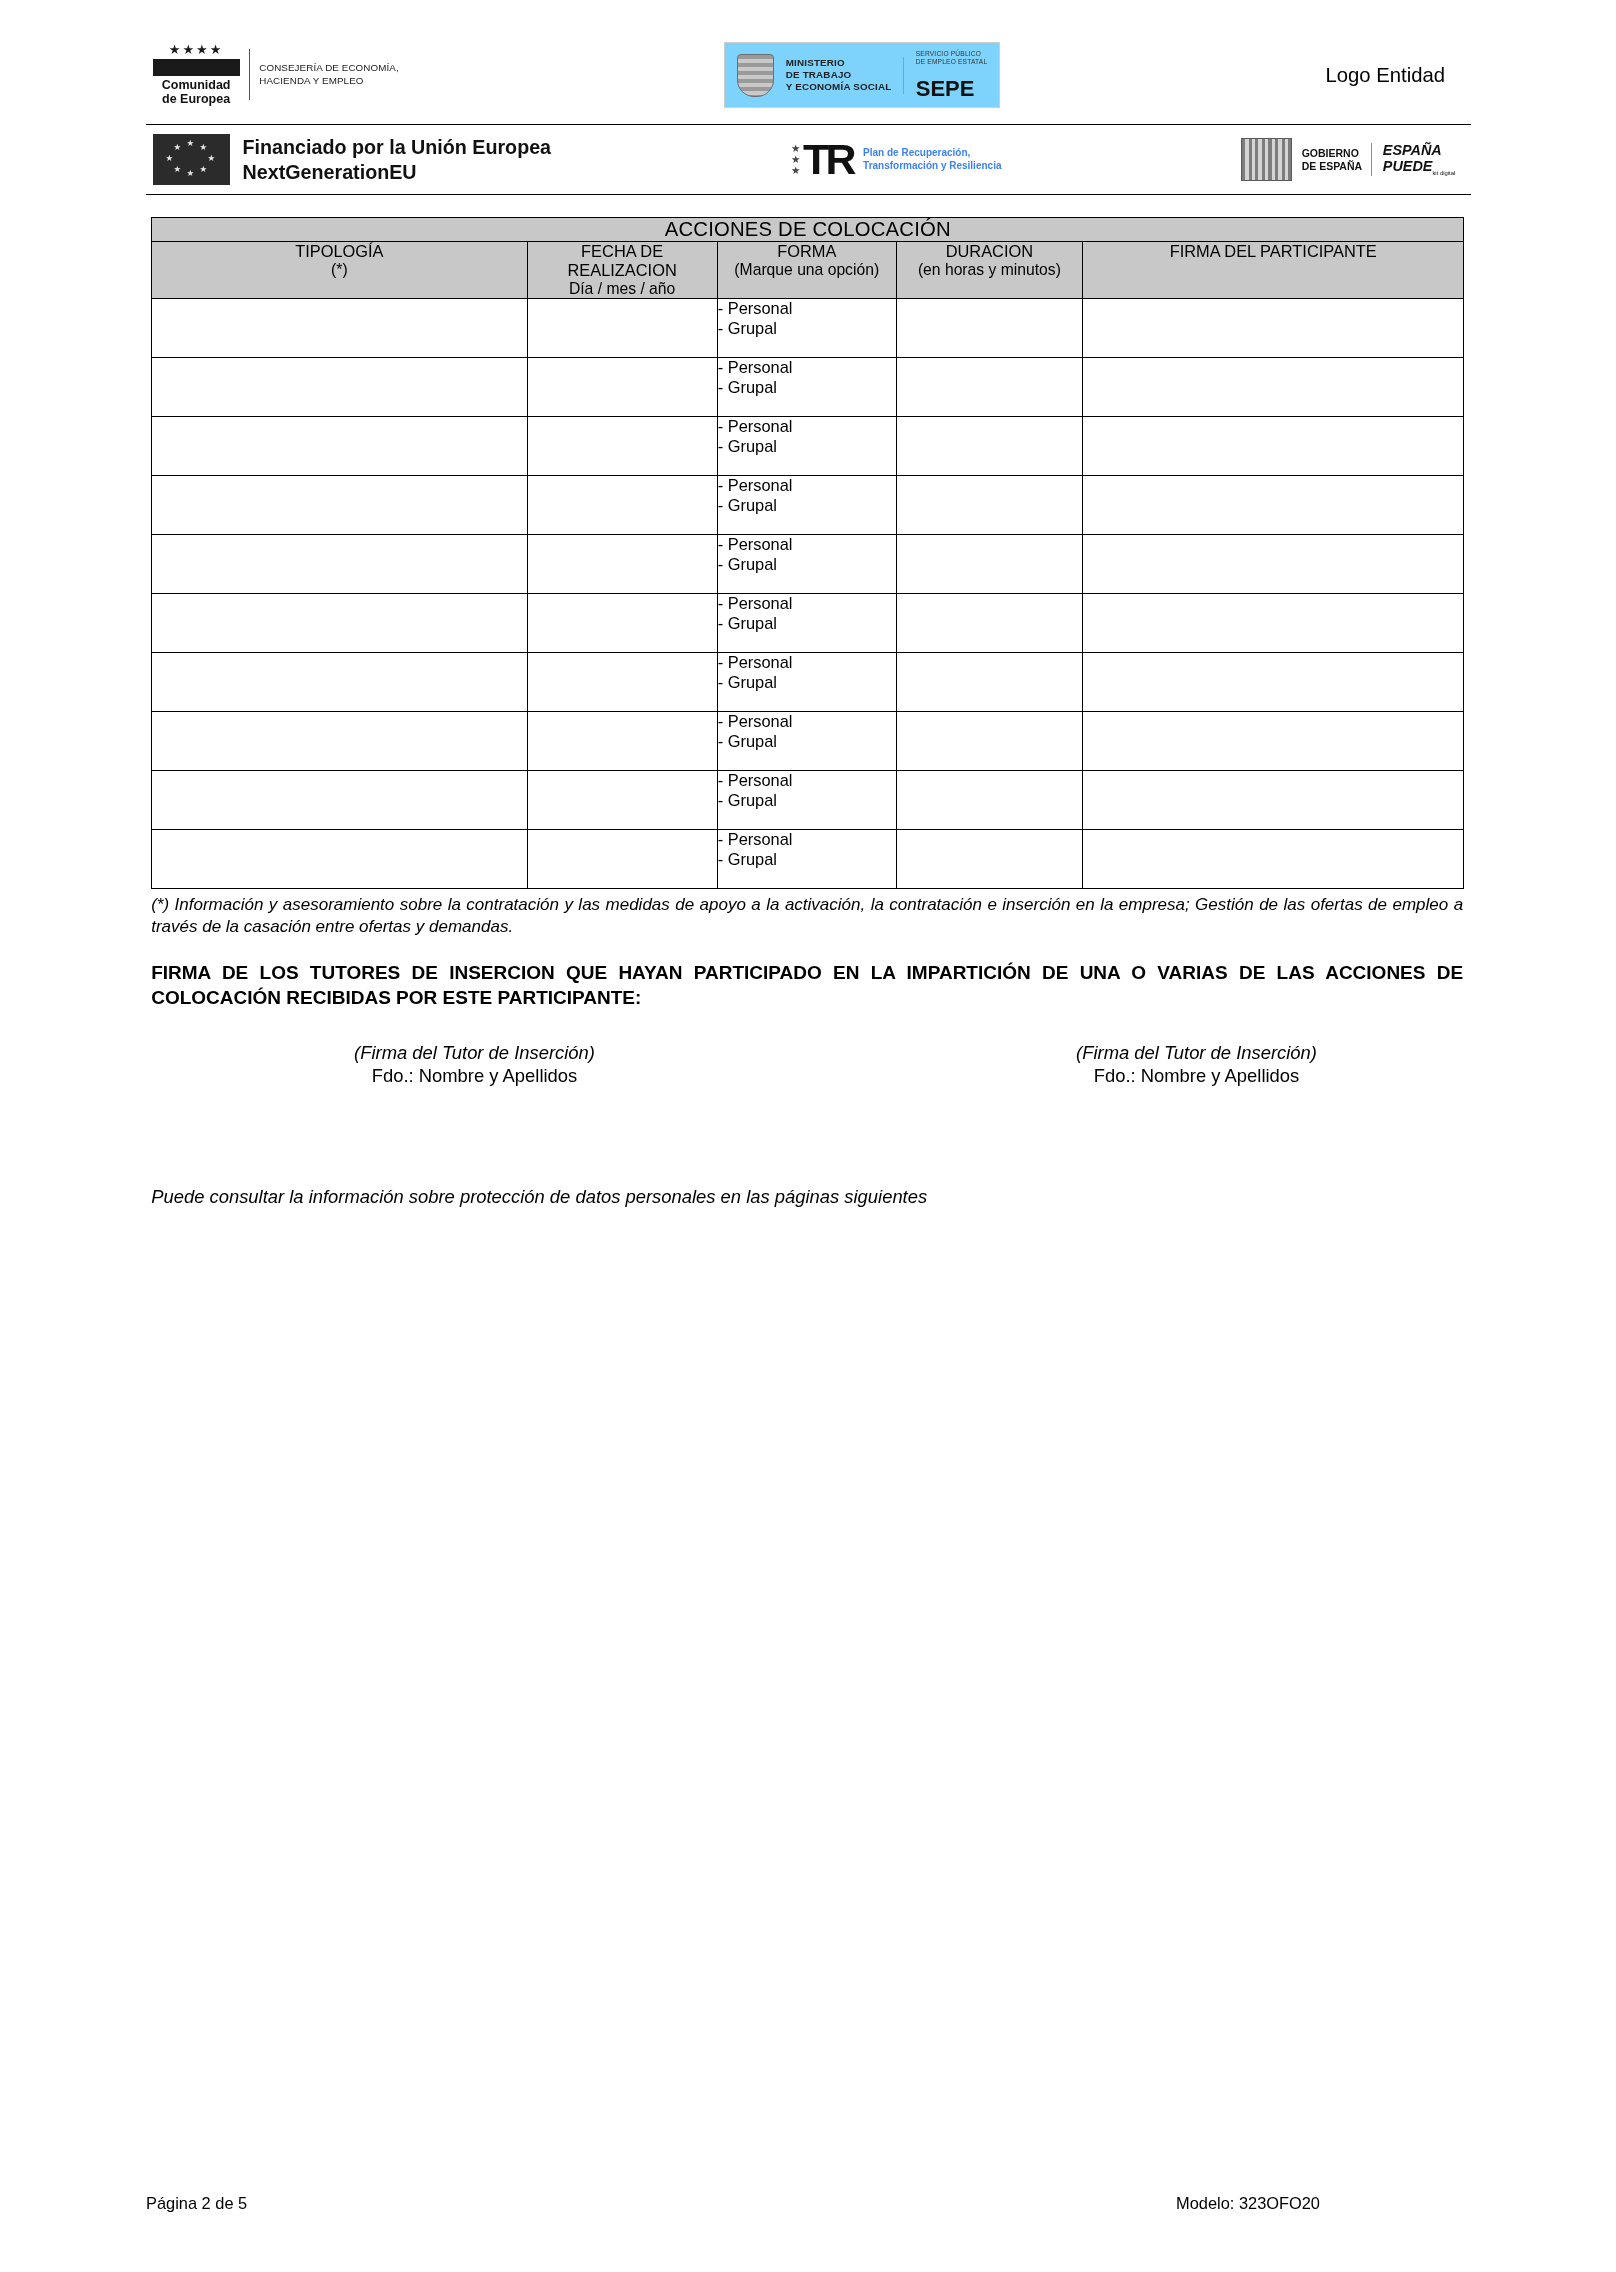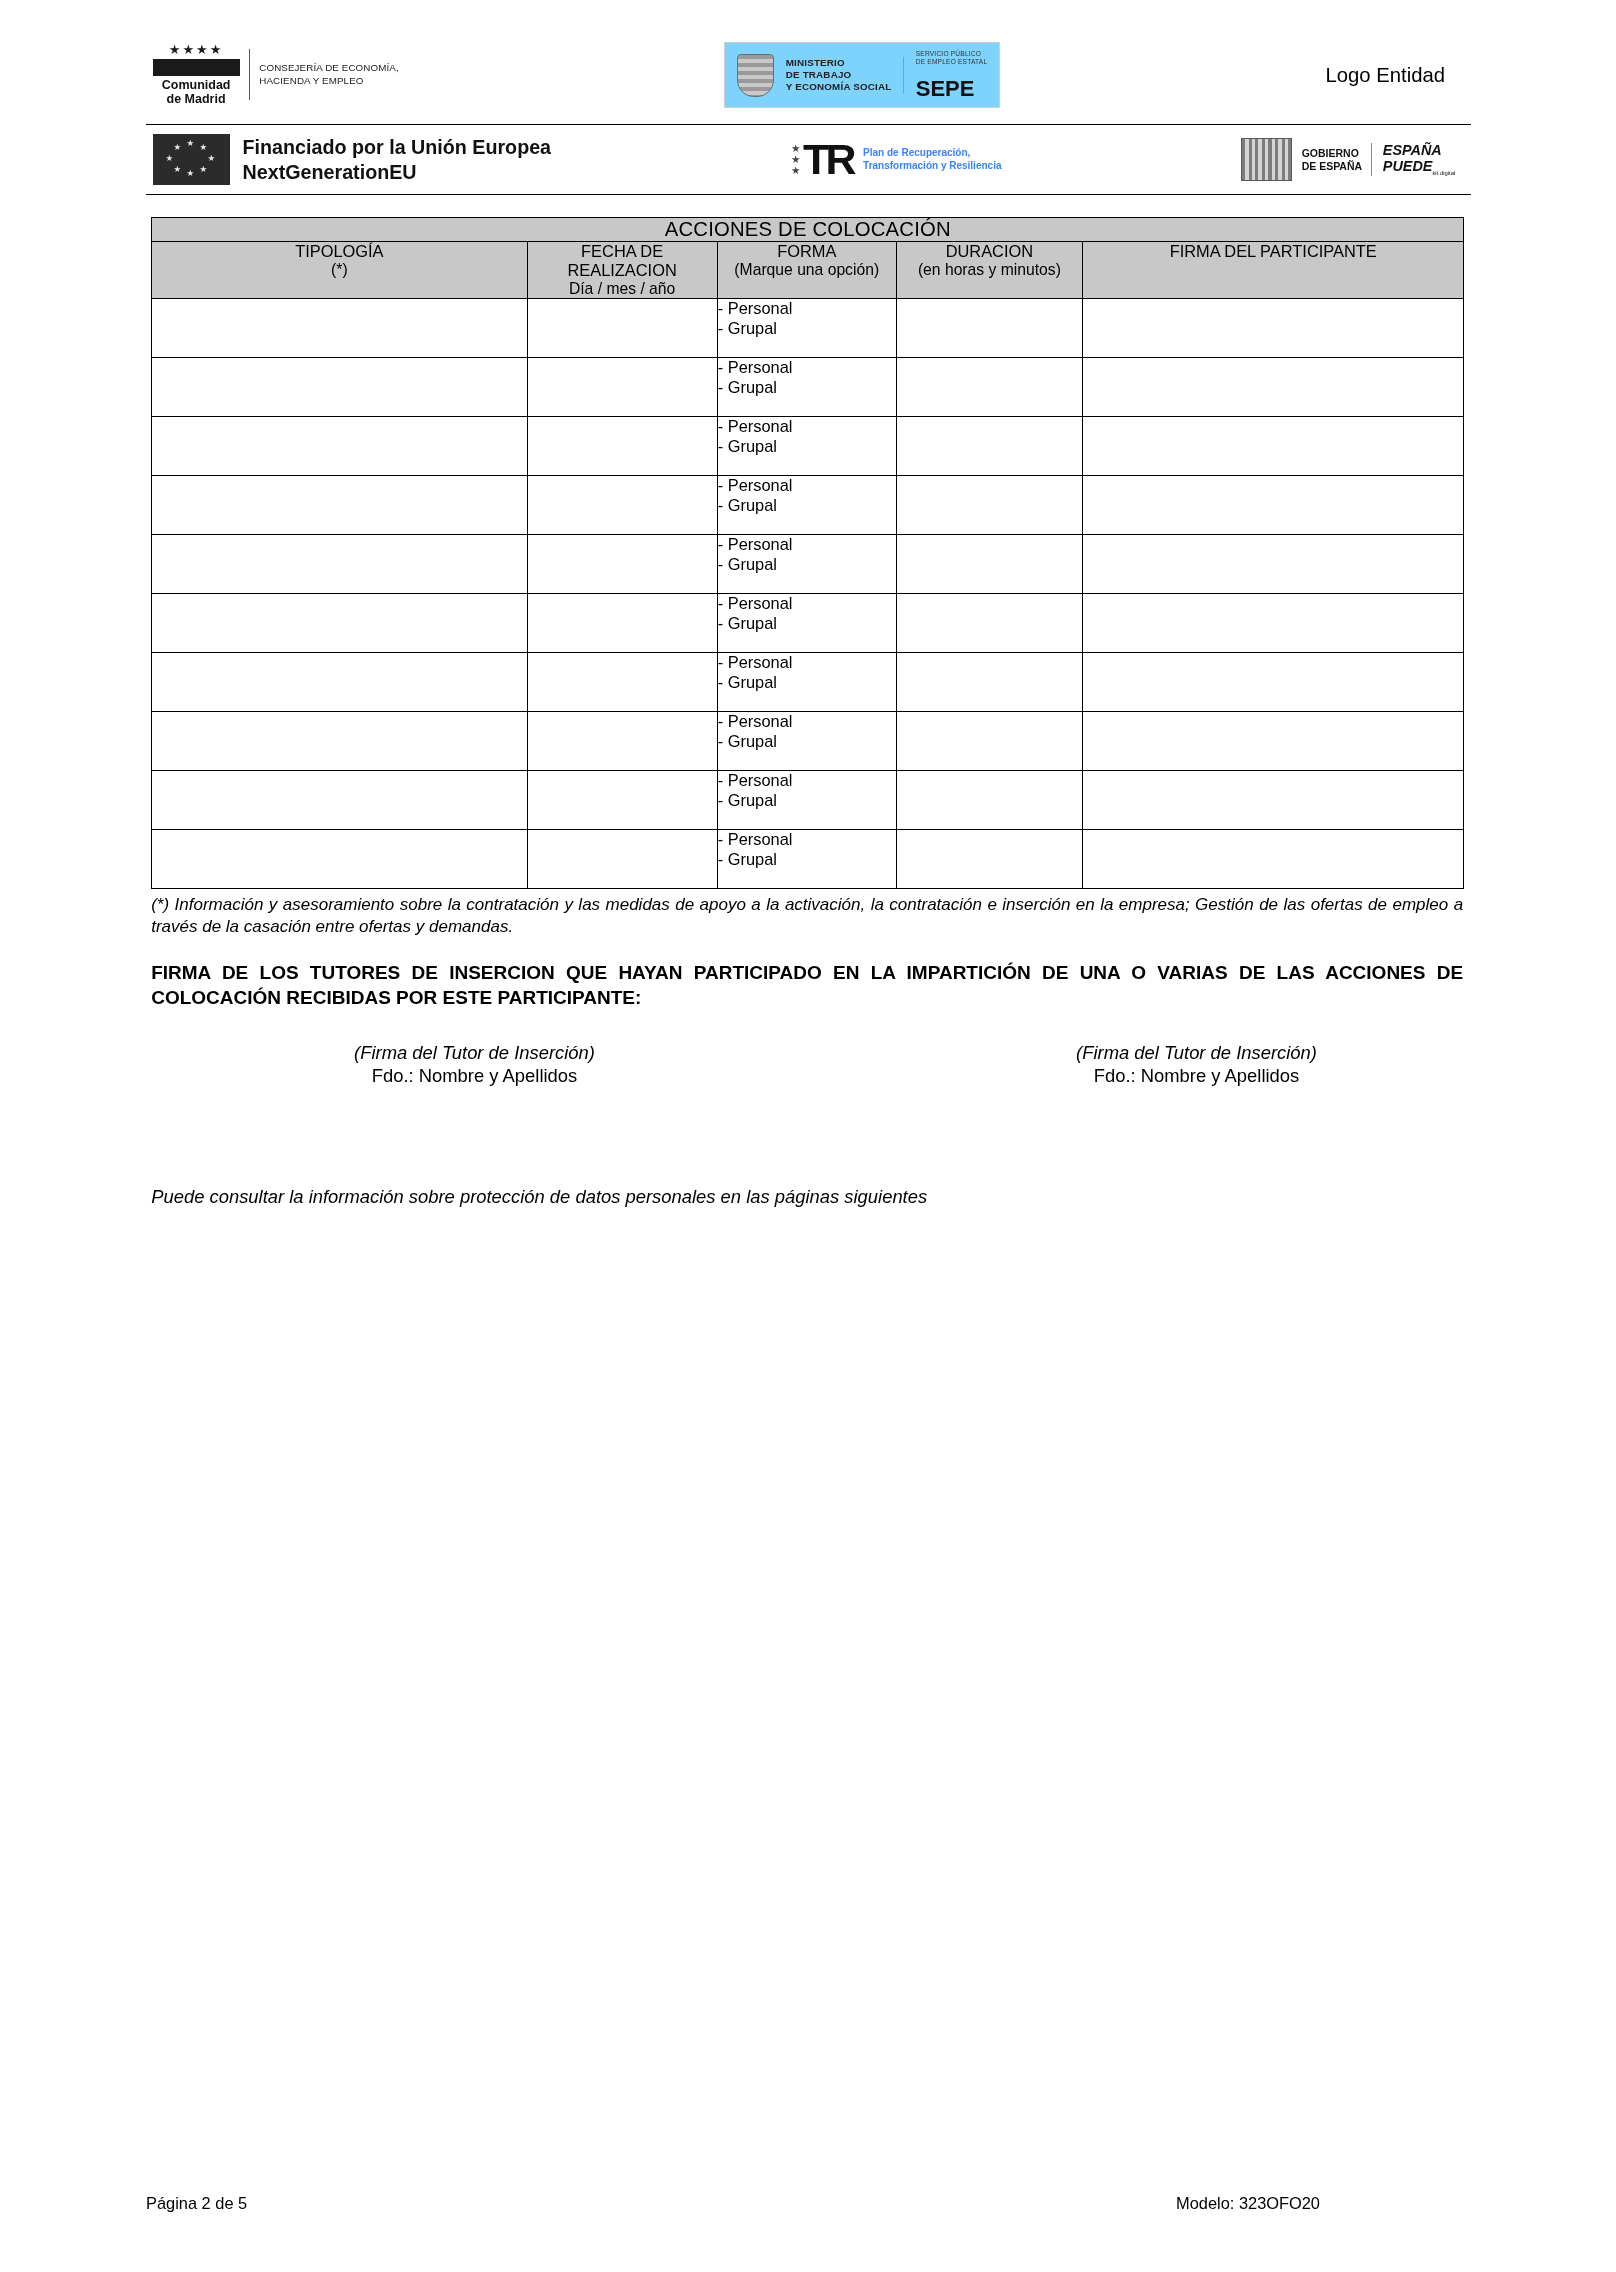--- a/index.html
+++ b/index.html
@@ -331,21 +331,21 @@
   <div class="content">
 
     <div class="header-top">
 
       <div class="logo-madrid">
         <div class="madrid-mark">
           <div class="madrid-stars">★★★★</div>
           <div class="madrid-band"></div>
           <div class="madrid-name">
             <span>Comunidad</span><br>
-            <span>de Madrid</span>
+            <span>de Europea</span>
           </div>
         </div>
         <div class="madrid-sep"></div>
         <div class="madrid-dept">
           <div>CONSEJERÍA DE ECONOMÍA,</div>
           <div>HACIENDA Y EMPLEO</div>
         </div>
       </div>
 
       <div class="logo-sepe">

